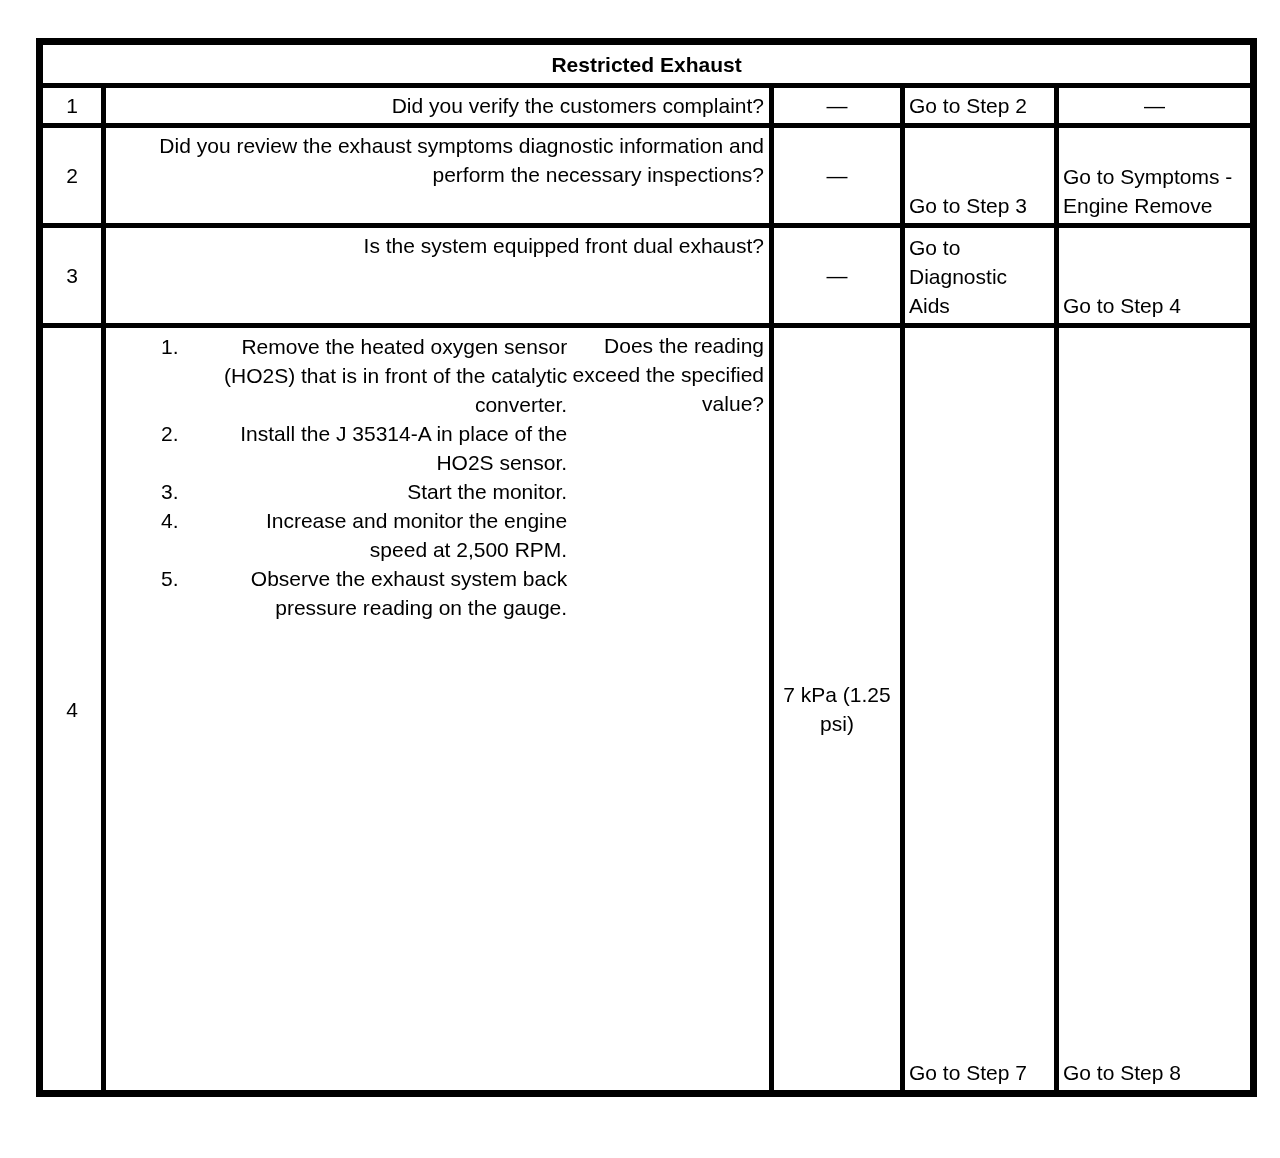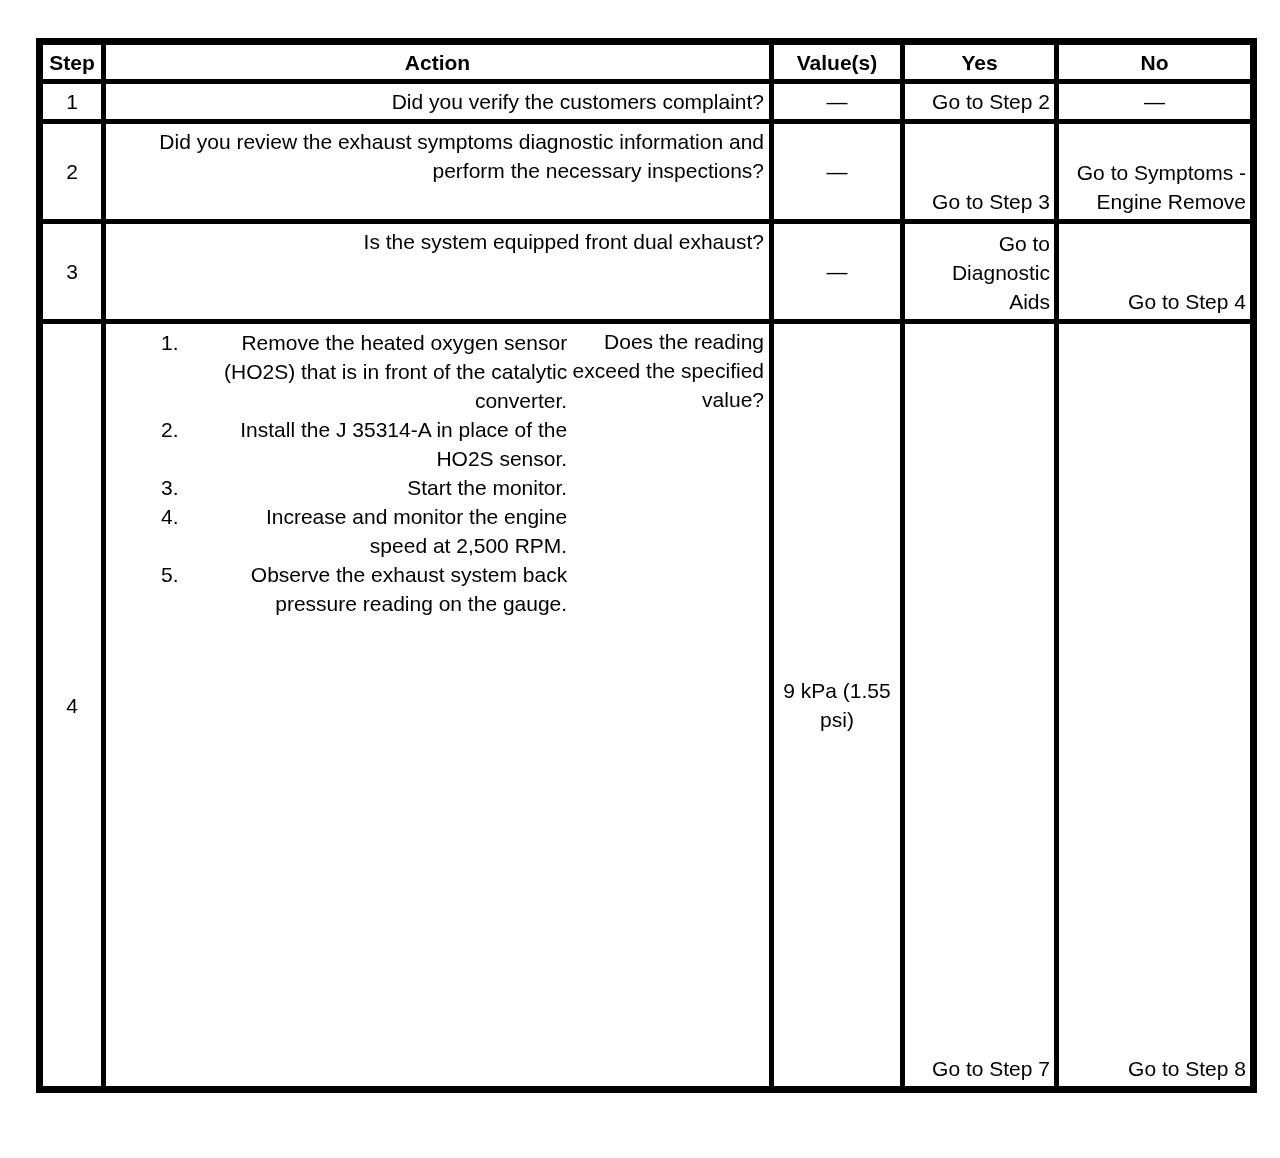--- a/index.html
+++ b/index.html
@@ -57,21 +57,21 @@
     text-align: right;
     vertical-align: top;
     padding: 3px 5px 3px 4px;
   }
   td.c-value {
     text-align: center;
     vertical-align: middle;
     padding: 2px 4px;
   }
   td.c-goto {
-    text-align: right;
+    text-align: left;
     vertical-align: bottom;
     padding: 2px 4px 3px;
   }
   td.c-goto-mid {
     vertical-align: middle;
   }
   td.c-dash {
     text-align: center;
     vertical-align: middle;
   }
@@ -107,28 +107,24 @@
   <table class="diag">
     <colgroup>
       <col style="width:64px">
       <col style="width:668px">
       <col style="width:131px">
       <col style="width:154px">
       <col style="width:197px">
     </colgroup>
 
     <tbody>
+        <tr class="r-title">
+      <td class="title-cell" colspan="5">Restricted Exhaust</td>
+    </tr>
 
-    <tr class="r-header">
-      <th class="col-head">Step</th>
-      <th class="col-head">Action</th>
-      <th class="col-head">Value(s)</th>
-      <th class="col-head">Yes</th>
-      <th class="col-head">No</th>
-    </tr>
 
     <tr class="r-1">
       <td class="c-step">1</td>
       <td class="c-action">Did you verify the customers complaint?</td>
       <td class="c-dash">—</td>
       <td class="c-goto c-goto-mid">Go to Step 2</td>
       <td class="c-dash">—</td>
     </tr>
 
     <tr class="r-2">
@@ -154,19 +150,19 @@
           <ol class="steps">
             <li>Remove the heated oxygen sensor (HO2S) that is in front of the catalytic converter.</li>
             <li>Install the J 35314-A in place of the HO2S sensor.</li>
             <li>Start the monitor.</li>
             <li>Increase and monitor the engine speed at 2,500 RPM.</li>
             <li>Observe the exhaust system back pressure reading on the gauge.</li>
           </ol>
           <div class="bottom-question">Does the reading exceed the specified value?</div>
         </div>
       </td>
-      <td class="c-value">9 kPa (1.55 psi)</td>
+      <td class="c-value">7 kPa (1.25 psi)</td>
       <td class="c-goto">Go to Step 7</td>
       <td class="c-goto">Go to Step 8</td>
     </tr>
   </tbody>
     </table>
 </div>
 
 </body></html>

